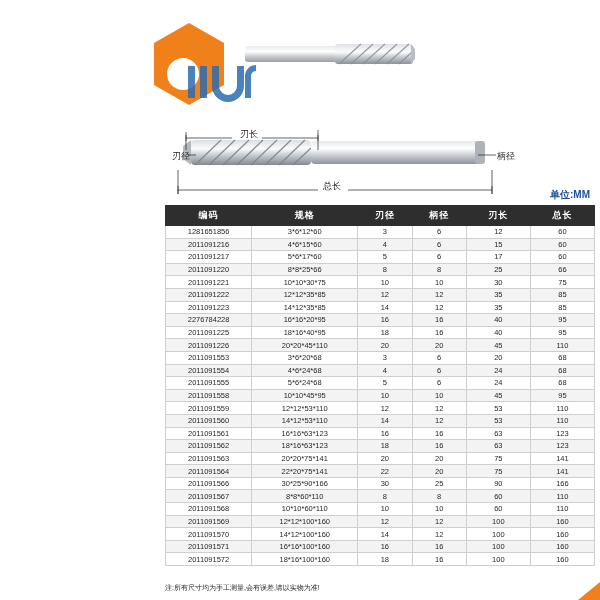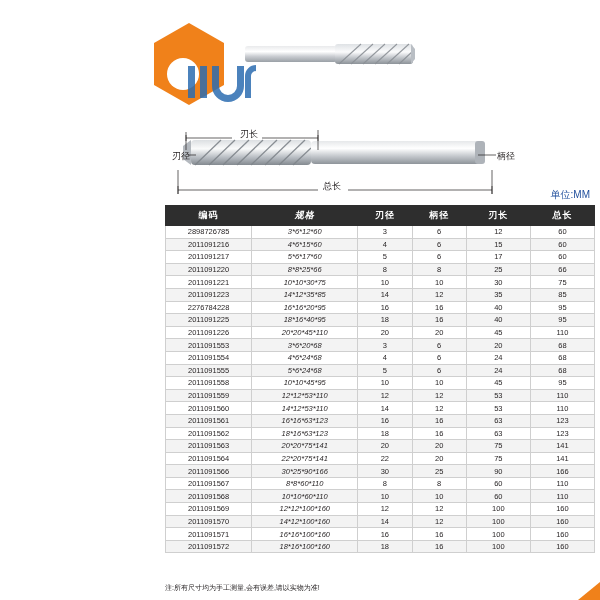--- a/index.html
+++ b/index.html
@@ -51,21 +51,21 @@
     position:absolute;
     font-size:9px;
     color:#231f20;
     white-space:nowrap;
   }
 
   .unit-line{
     position:absolute;
     right:10px;top:188px;
     font-size:10px;
-    font-weight:normal;
+    font-weight:bold;
     color:#1f4e9c;
   }
 
   
   .table-wrap{
     position:absolute;
     left:165px;top:205px;
     width:430px;
   }
   table{
@@ -87,21 +87,21 @@
     border:1px solid #cfcfcf;
     height:11.6px;
     text-align:center;
     color:#231f20;
     font-size:7.5px;
     padding:0;
   }
   tbody tr:nth-child(odd) td{background:#ffffff;}
   tbody tr:nth-child(even) td{background:#f3f3f3;}
   .col-code{width:84px;}
-  .col-spec{width:104px;font-style:italic;}
+  .col-spec{width:104px;}
   .col-d1{width:52px;}
   .col-d2{width:52px;}
   .col-l1{width:62px;}
   .col-l2{width:62px;}
 
   .footnote{
     position:absolute;
     left:165px;
     top:583px;
     font-size:7px;
@@ -236,21 +236,21 @@
         <th class="col-code">编码</th>
         <th class="col-spec">规格</th>
         <th class="col-d1">刃径</th>
         <th class="col-d2">柄径</th>
         <th class="col-l1">刃长</th>
         <th class="col-l2">总长</th>
       </tr>
     </thead>
     <tbody id="table-body">
         <tr>
-          <td class="col-code">2898726785</td>
+          <td class="col-code">1281651856</td>
           <td class="col-spec">3*6*12*60</td>
           <td class="col-d1">3</td>
           <td class="col-d2">6</td>
           <td class="col-l1">12</td>
           <td class="col-l2">60</td>
         </tr>
         <tr>
           <td class="col-code">2011091216</td>
           <td class="col-spec">4*6*15*60</td>
           <td class="col-d1">4</td>
@@ -276,20 +276,28 @@
         </tr>
         <tr>
           <td class="col-code">2011091221</td>
           <td class="col-spec">10*10*30*75</td>
           <td class="col-d1">10</td>
           <td class="col-d2">10</td>
           <td class="col-l1">30</td>
           <td class="col-l2">75</td>
         </tr>
         <tr>
+          <td class="col-code">2011091222</td>
+          <td class="col-spec">12*12*35*85</td>
+          <td class="col-d1">12</td>
+          <td class="col-d2">12</td>
+          <td class="col-l1">35</td>
+          <td class="col-l2">85</td>
+        </tr>
+        <tr>
           <td class="col-code">2011091223</td>
           <td class="col-spec">14*12*35*85</td>
           <td class="col-d1">14</td>
           <td class="col-d2">12</td>
           <td class="col-l1">35</td>
           <td class="col-l2">85</td>
         </tr>
         <tr>
           <td class="col-code">2276784228</td>
           <td class="col-spec">16*16*20*95</td>

